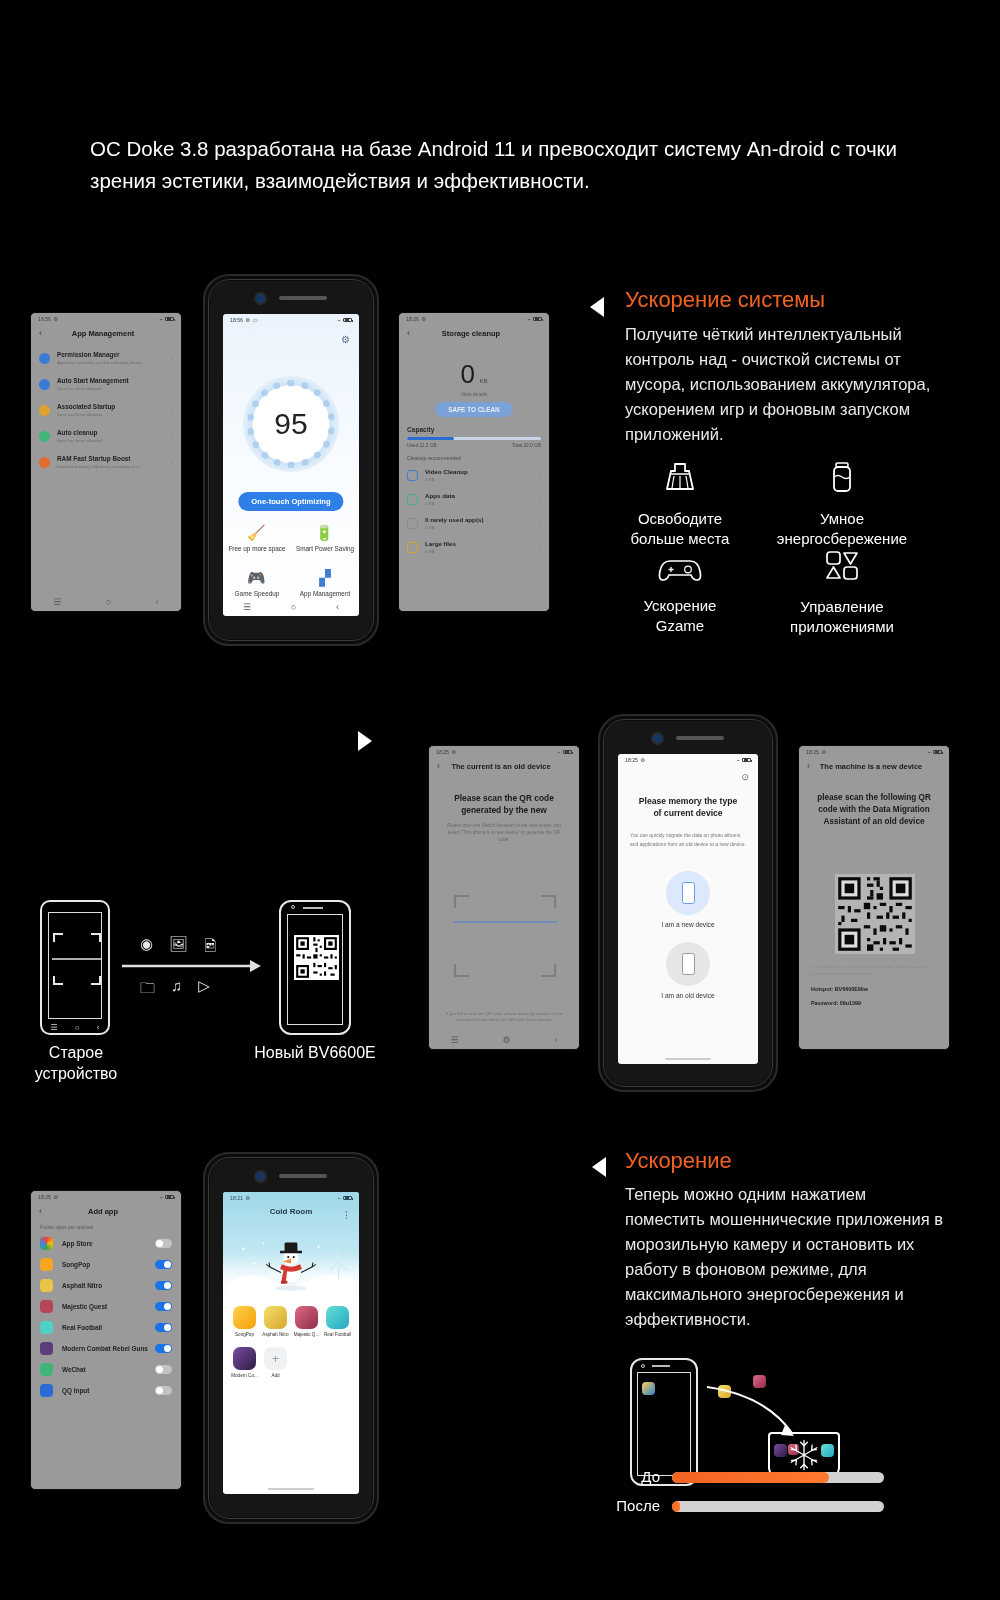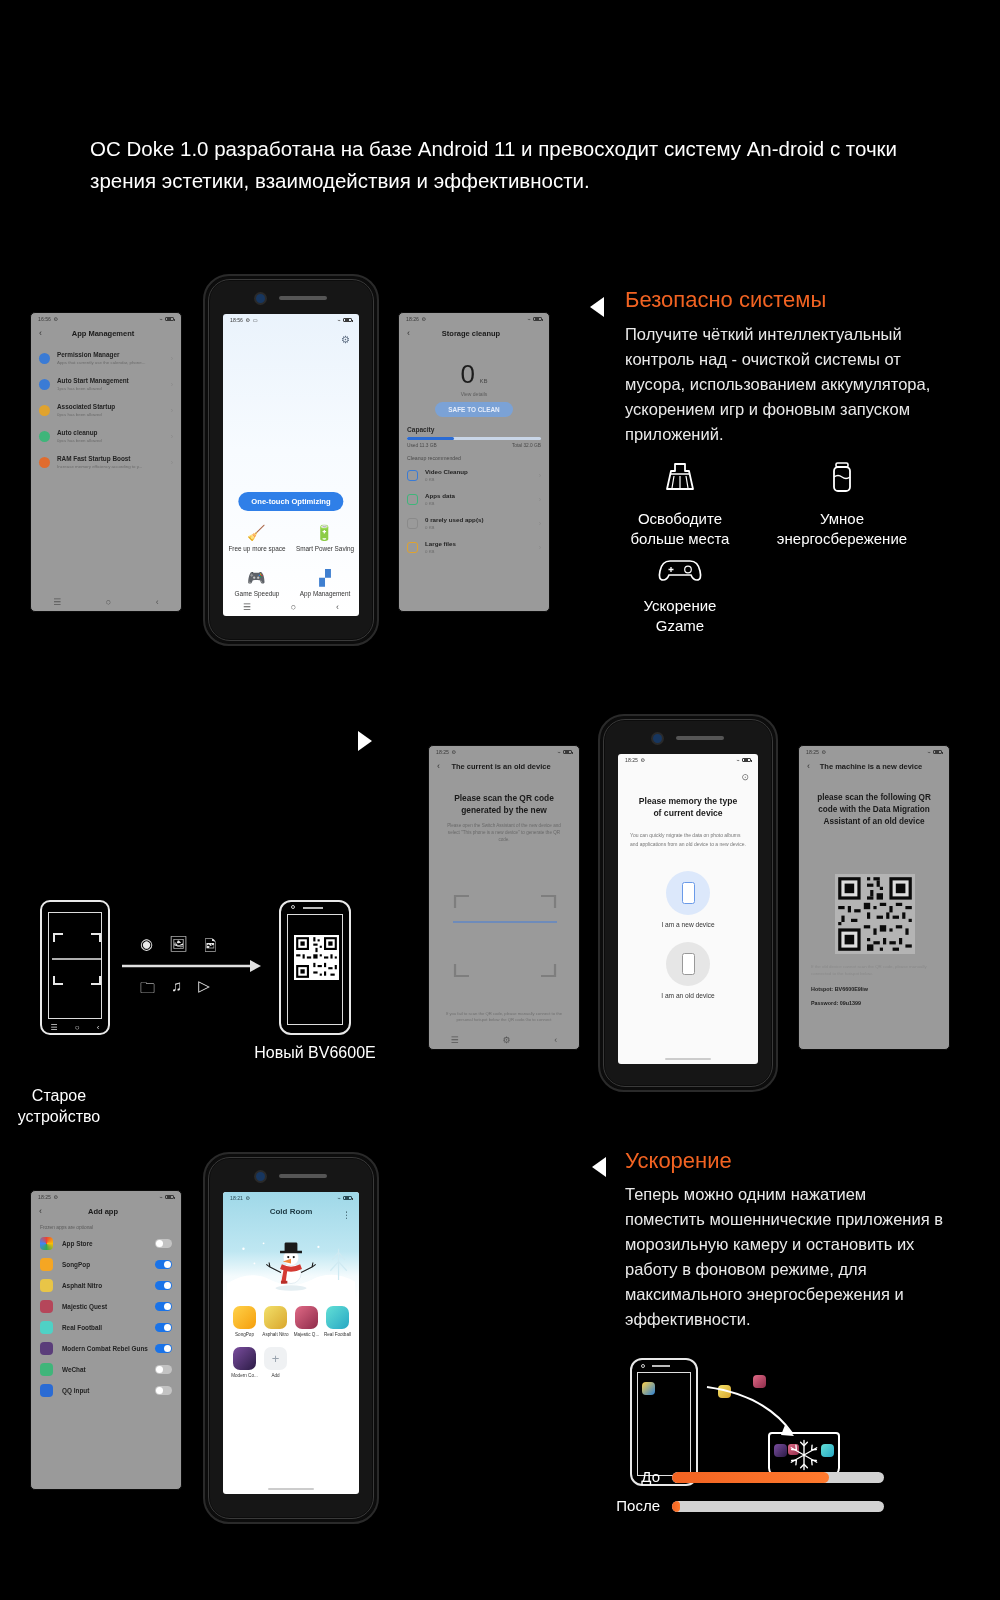--- a/index.html
+++ b/index.html
@@ -112,21 +112,21 @@
   .tgl.off { background:#c3c3c3; } .tgl.off i { left:1px; }
 
   .cap-bar { height:3px; border-radius:2px; background:#c9d6e8; position:relative; margin:4px 8px 3px 8px; }
   .cap-bar i { position:absolute; left:0; top:0; bottom:0; width:35%; background:#2a6bd4; border-radius:2px; }
 </style>
 </head>
 <body>
 
 <div class="page">
 
-  <div class="hero-sub">ОС Doke 1.0 разработана на базе Android 11 и превосходит систему An-droid с точки зрения эстетики, взаимодействия и эффективности.</div>
+  <div class="hero-sub">ОС Doke 3.8 разработана на базе Android 11 и превосходит систему An-droid с точки зрения эстетики, взаимодействия и эффективности.</div>
 
   <div class="flat-phone" style="left:30px; top:312px; width:152px; height:300px;">
     <div class="statusbar">
       <span class="sb-l">
           <span>16:56</span>
           <span>⚙</span>
         </span>
       <span class="sb-r">
           <span>⌁</span>
           <span class="sb-batt">
@@ -203,20 +203,27 @@
           </span>
         <span class="sb-r">
             <span>⌁</span>
             <span class="sb-batt">
               <i></i>
             </span>
           </span>
       </div>
       <div style="position:absolute;right:9px;top:20px;font-size:10px;color:#5b6b80;">⚙</div>
 
+      <div style="position:absolute;left:50%;top:62px;transform:translateX(-50%);width:96px;height:96px;border-radius:50%;
+                  background:radial-gradient(circle, #ffffff 56%, #cfe4f7 58%, #e6f1fb 72%, rgba(255,255,255,0) 78%);
+                  border:none;display:flex;align-items:center;justify-content:center;">
+        <div style="position:absolute;inset:4px;border-radius:50%;border:7px dotted #a9cdee;opacity:.85;"></div>
+        <div style="position:absolute;inset:12px;border-radius:50%;background:#fff;"></div>
+        <span style="position:relative;font-size:30px;color:#222;font-weight:300;">95</span>
+      </div>
 
       <div style="position:absolute;left:50%;top:178px;transform:translateX(-50%);
                   background:#2f7fe8;color:#fff;font-size:7.6px;font-weight:600;
                   padding:5px 13px;border-radius:11px;white-space:nowrap;">One-touch Optimizing</div>
 
       <div style="position:absolute;left:0;right:0;top:210px;display:grid;grid-template-columns:1fr 1fr;row-gap:17px;">
         <div style="text-align:center;">
           <div style="font-size:15px;color:#3f7fd0;">🧹</div>
           <div style="font-size:6.4px;color:#333;margin-top:3px;">Free up more space</div>
         </div>
@@ -304,21 +311,21 @@
       <span class="row-ico" style="border:1.2px solid #e0a32e;background:none;"></span>
       <span class="row-txt">
         <span class="row-t1" style="display:block;font-size:6.2px;">Large files</span>
         <span class="row-t2" style="display:block">0 KB</span>
       </span>
       <span class="row-ch">›</span>
     </div>
   </div>
 
   <div class="tri-left" style="left:590px; top:297px;"></div>
-  <div class="sec-head" style="left:625px; top:287px;">Безопасно системы</div>
+  <div class="sec-head" style="left:625px; top:287px;">Ускорение системы</div>
   <div class="sec-body" style="left:625px; top:322px; width:325px;">Получите чёткий интеллектуальный контроль над - очисткой системы от мусора, использованием аккумулятора, ускорением игр и фоновым запуском приложений.</div>
 
   <div class="feat" style="left:600px; top:460px;">
     <svg width="40" height="38" viewBox="0 0 40 38">
       <path d="M15 4 h10 v7 h4 l4 18 H7 l4 -18 h4 z" fill="none" stroke="#fff" stroke-width="1.8" stroke-linejoin="round"></path>
       <path d="M11 14 h18" stroke="#fff" stroke-width="1.5"></path>
       <path d="M14 16 l-2 12 M20 16 v12 M26 16 l2 12" stroke="#fff" stroke-width="1.2"></path>
     </svg>
     <div class="lbl" style="white-space:pre-line;">Освободите
 больше места</div>
@@ -334,36 +341,46 @@
   </div>
   <div class="feat" style="left:600px; top:555px;">
     <svg width="46" height="30" viewBox="0 0 46 30">
       <path d="M13 6 h20 q8 0 10 10 q2 9 -3 9 q-4 0 -6 -5 h-22 q-2 5 -6 5 q-5 0 -3 -9 q2 -10 10 -10 z" fill="none" stroke="#fff" stroke-width="1.7"></path>
       <path d="M14 12 v5 M11.5 14.5 h5" stroke="#fff" stroke-width="1.3"></path>
       <circle cx="31" cy="14.5" r="3.3" fill="none" stroke="#fff" stroke-width="1.2"></circle>
     </svg>
     <div class="lbl" style="white-space:pre-line;">Ускорение
 Gzame</div>
   </div>
+  <div class="feat" style="left:762px; top:548px;">
+    <svg width="42" height="38" viewBox="0 0 42 38">
+      <rect x="6" y="4" width="13" height="12" rx="3" fill="none" stroke="#fff" stroke-width="1.7"></rect>
+      <path d="M23 5 h13 l-6.5 11 z" fill="none" stroke="#fff" stroke-width="1.7" stroke-linejoin="round"></path>
+      <path d="M12.5 19 l6.5 11 h-13 z" fill="none" stroke="#fff" stroke-width="1.7" stroke-linejoin="round"></path>
+      <rect x="23" y="19" width="13" height="12" rx="3" fill="none" stroke="#fff" stroke-width="1.7"></rect>
+    </svg>
+    <div class="lbl" style="white-space:pre-line;">Управление
+приложениями</div>
+  </div>
 
   <div class="tri-right" style="left:358px; top:731px;"></div>
 
   <div class="outline-phone" style="left:40px; top:900px; width:70px; height:135px;">
     <div style="position:absolute;left:6px;right:6px;top:10px;bottom:14px;border:1.5px solid #ddd;"></div>
     <svg viewBox="0 0 58 60" style="position:absolute;left:6px;top:28px;width:58px;height:60px;">
       <path d="M6 12 v-8 h9 M52 12 v-8 h-9 M6 46 v8 h9 M52 46 v8 h-9" fill="none" stroke="#e8e8e8" stroke-width="2"></path>
       <path d="M4 29 h50" stroke="#e8e8e8" stroke-width="1.6"></path>
     </svg>
     <div style="position:absolute;left:0;right:0;bottom:1px;display:flex;justify-content:space-around;font-size:8px;color:#ddd;">
         <span>☰</span>
         <span>○</span>
         <span>‹</span>
       </div>
   </div>
-  <div class="dg-label" style="left:3px; top:1042px; width:112px; white-space:pre-line;margin-top:43px;">Старое
+  <div class="dg-label" style="left:20px; top:1042px; width:112px; white-space:pre-line;">Старое
 устройство</div>
 
   <svg style="position:absolute;left:122px;top:955px;width:142px;height:22px;">
     <path d="M0 11 H128" stroke="#e0e0e0" stroke-width="2.4"></path>
     <path d="M128 5 l11 6 l-11 6 z" fill="#e0e0e0"></path>
   </svg>
   <div style="position:absolute;left:140px;top:935px;display:flex;gap:16px;">
     <span style="font-size:15px;color:#e8e8e8;">◉</span>
     <span style="font-size:15px;color:#e8e8e8;">🖼</span>
     <span style="font-size:15px;color:#e8e8e8;">🖻</span>

